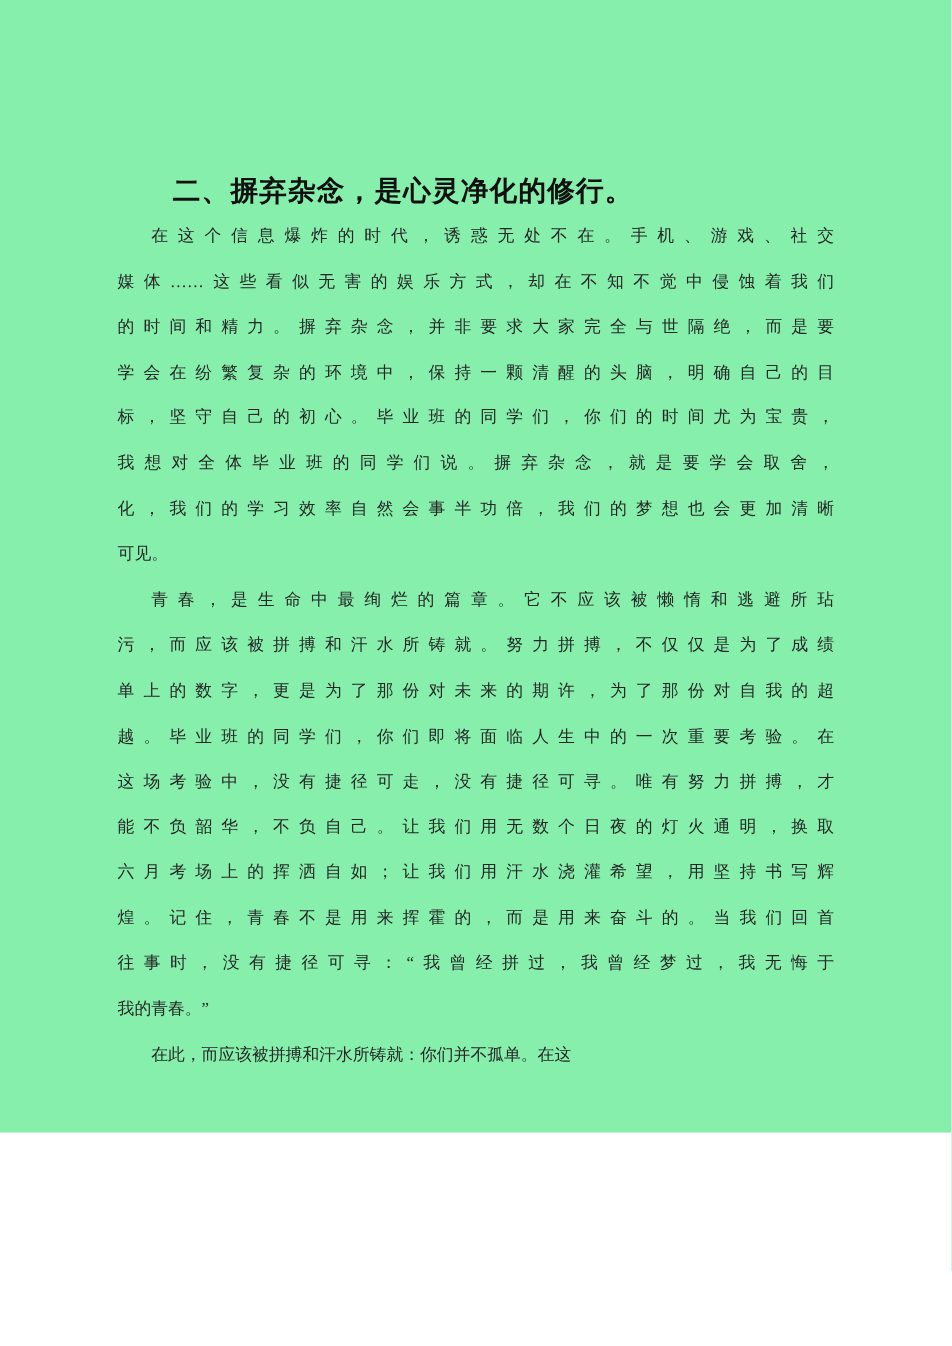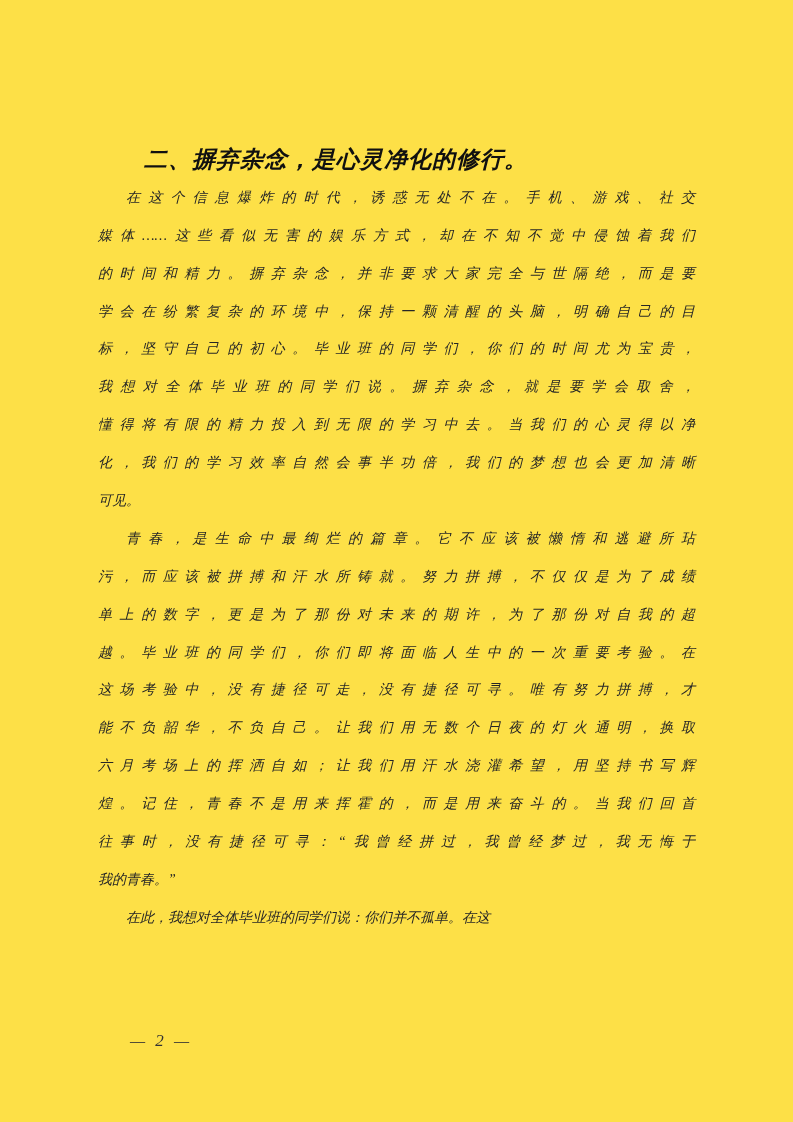--- a/index.html
+++ b/index.html
@@ -1,24 +1,23 @@
 <!DOCTYPE html>
 <html><head>
 <meta charset="utf-8">
 <style>
   * { margin: 0; padding: 0; box-sizing: border-box; }
   html, body { background: #ffffff; }
   .page {
     position: relative;
     width: 793px;
-    height: 1122px;
-    background: #fde047;
+    height: 944px;
+    background: #86efac;
     overflow: hidden;
     font-family: "Liberation Serif", "DejaVu Serif", serif;
-    font-style: italic;
   }
   .doc-body {
     position: absolute;
     left: 98px;
     top: 141px;
     width: 597px;
   }
   .heading-line {
     height: 37.9px;
     line-height: 37.9px;
@@ -57,29 +56,28 @@
 
 <div class="page">
   <div class="doc-body" id="doc-body">
       <div class="heading-line">二、摒弃杂念，是心灵净化的修行。</div>
       <div class="body-line first">在这个信息爆炸的时代，诱惑无处不在。手机、游戏、社交</div>
       <div class="body-line">媒体……这些看似无害的娱乐方式，却在不知不觉中侵蚀着我们</div>
       <div class="body-line">的时间和精力。摒弃杂念，并非要求大家完全与世隔绝，而是要</div>
       <div class="body-line">学会在纷繁复杂的环境中，保持一颗清醒的头脑，明确自己的目</div>
       <div class="body-line">标，坚守自己的初心。毕业班的同学们，你们的时间尤为宝贵，</div>
       <div class="body-line">我想对全体毕业班的同学们说。摒弃杂念，就是要学会取舍，</div>
-      <div class="body-line">懂得将有限的精力投入到无限的学习中去。当我们的心灵得以净</div>
       <div class="body-line">化，我们的学习效率自然会事半功倍，我们的梦想也会更加清晰</div>
       <div class="body-line last">可见。</div>
       <div class="body-line first">青春，是生命中最绚烂的篇章。它不应该被懒惰和逃避所玷</div>
       <div class="body-line">污，而应该被拼搏和汗水所铸就。努力拼搏，不仅仅是为了成绩</div>
       <div class="body-line">单上的数字，更是为了那份对未来的期许，为了那份对自我的超</div>
       <div class="body-line">越。毕业班的同学们，你们即将面临人生中的一次重要考验。在</div>
       <div class="body-line">这场考验中，没有捷径可走，没有捷径可寻。唯有努力拼搏，才</div>
       <div class="body-line">能不负韶华，不负自己。让我们用无数个日夜的灯火通明，换取</div>
       <div class="body-line">六月考场上的挥洒自如；让我们用汗水浇灌希望，用坚持书写辉</div>
       <div class="body-line">煌。记住，青春不是用来挥霍的，而是用来奋斗的。当我们回首</div>
       <div class="body-line">往事时，没有捷径可寻：“我曾经拼过，我曾经梦过，我无悔于</div>
       <div class="body-line last">我的青春。”</div>
-      <div class="body-line first last">在此，我想对全体毕业班的同学们说：你们并不孤单。在这</div>
+      <div class="body-line first last">在此，而应该被拼搏和汗水所铸就：你们并不孤单。在这</div>
     </div>
   <div class="footer">— 2 —</div>
 </div>
 
 </body></html>

